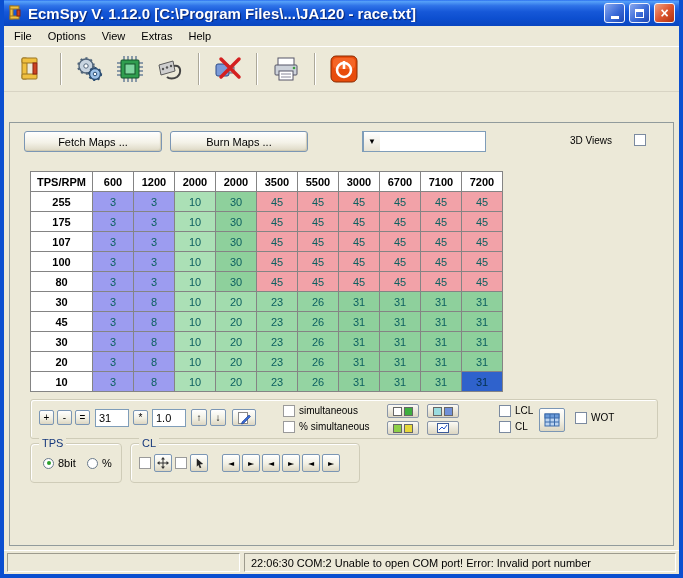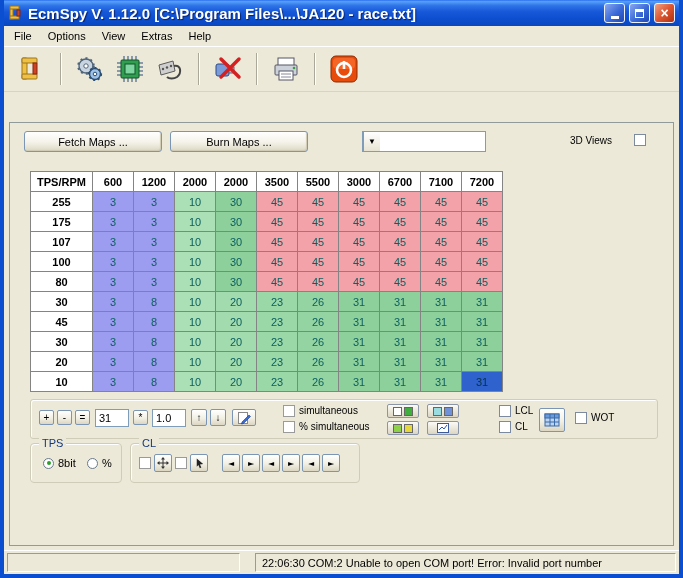--- a/index.html
+++ b/index.html
@@ -81,21 +81,21 @@
 
   
   .groupbox { position:absolute; border:1px solid #cfccb8; border-radius:4px; box-shadow:inset 1px 1px 0 #fff; }
   .groupbox .legend { position:absolute; top:-7px; left:8px; background:#ece9d8; padding:0 3px; color:#16387c; }
   .tps-opt { position:absolute; top:13px; display:flex; gap:4px; align-items:center; }
   .clrow { position:absolute; left:8px; top:10px; display:flex; align-items:center; gap:3px; }
   .clrow .checkbox { position:static; }
   .arrow { font-size:8px; font-family:"DejaVu Sans",sans-serif; }
 
   
-  .statusbar { position:absolute; left:0; right:0; bottom:0; height:24px; display:flex; gap:15px;
+  .statusbar { position:absolute; left:0; right:0; bottom:0; height:24px; display:flex; gap:4px;
     padding:2px 3px; background:#ece9d8; border-top:1px solid #fff; }
   .spanel { border:1px solid; border-color:#9d9b8d #ffffff #ffffff #9d9b8d; background:#ece9d8;
     display:flex; align-items:center; padding:0 6px; white-space:nowrap; overflow:hidden; }
   .spanel.left { width:233px; flex:0 0 233px; }
   .spanel.right { flex:1; }
 </style>
 </head>
 <body>
 
 <div class="window">

